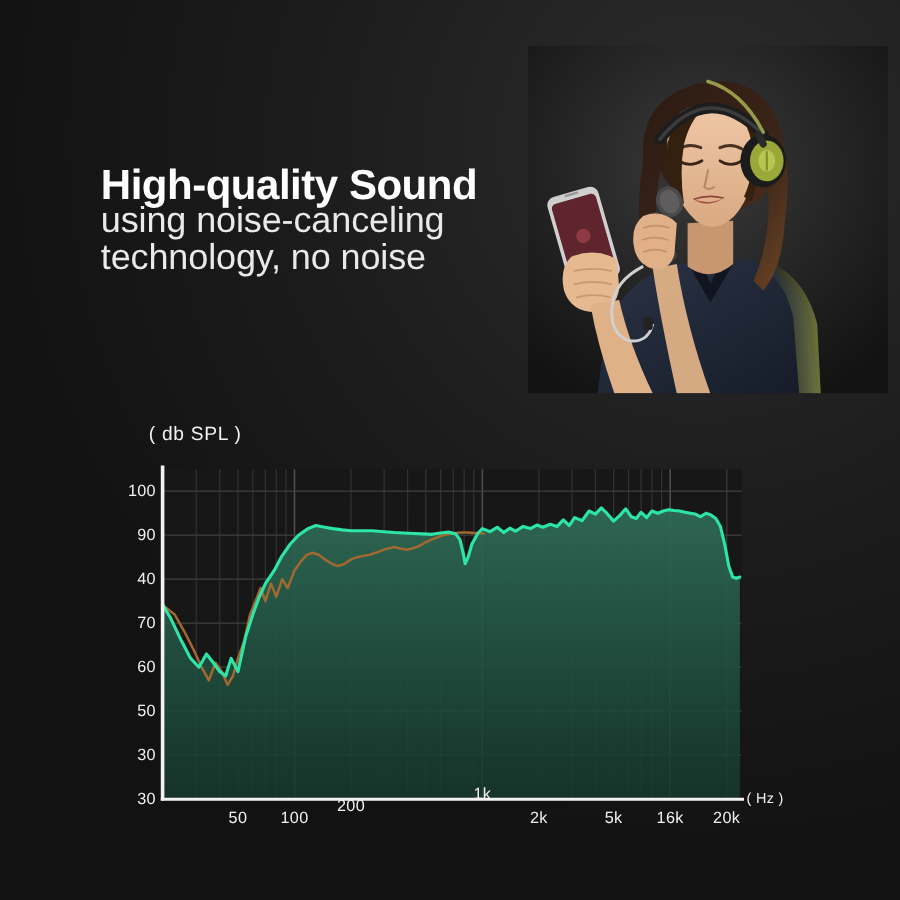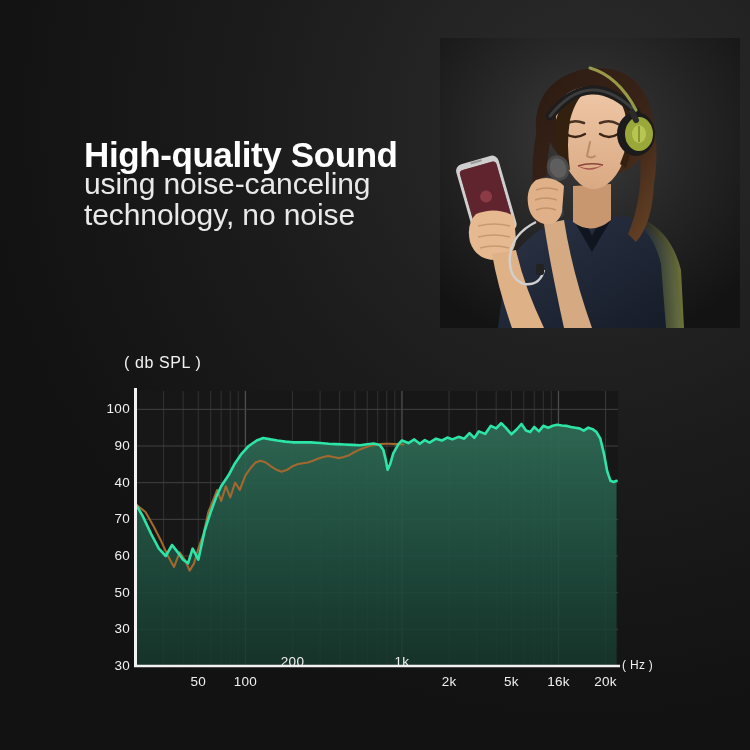--- a/index.html
+++ b/index.html
@@ -251,21 +251,21 @@
         <div class="ylab" style="left: 96px; top: 202px;">60</div>
         <div class="ylab" style="left: 96px; top: 165.333px;">70</div>
         <div class="ylab" style="left: 96px; top: 128.667px;">40</div>
         <div class="ylab" style="left: 96px; top: 92px;">90</div>
         <div class="ylab" style="left: 96px; top: 55.3333px;">100</div>
       </div>
 
     <div id="x-labels">
         <div class="xlab" style="left: 174.292px; top: 328px; width: 48px;">50</div>
         <div class="xlab" style="left: 221.413px; top: 328px; width: 48px;">100</div>
-        <div class="xlab" style="left: 268.535px; top: 308px; width: 48px;">200</div>
+        <div class="xlab" style="left: 268.535px; top: 318px; width: 48px;">200</div>
         <div class="xlab" style="left: 377.948px; top: 308px; width: 48px;">1k</div>
         <div class="xlab" style="left: 425.07px; top: 328px; width: 48px;">2k</div>
         <div class="xlab" style="left: 487.362px; top: 328px; width: 48px;">5k</div>
         <div class="xlab" style="left: 534.484px; top: 328px; width: 48px;">16k</div>
         <div class="xlab" style="left: 581.605px; top: 328px; width: 48px;">20k</div>
       </div>
 
     <div class="hzlab" style="left:622px;top:312px;">( Hz )</div>
   </section>
 </div>

